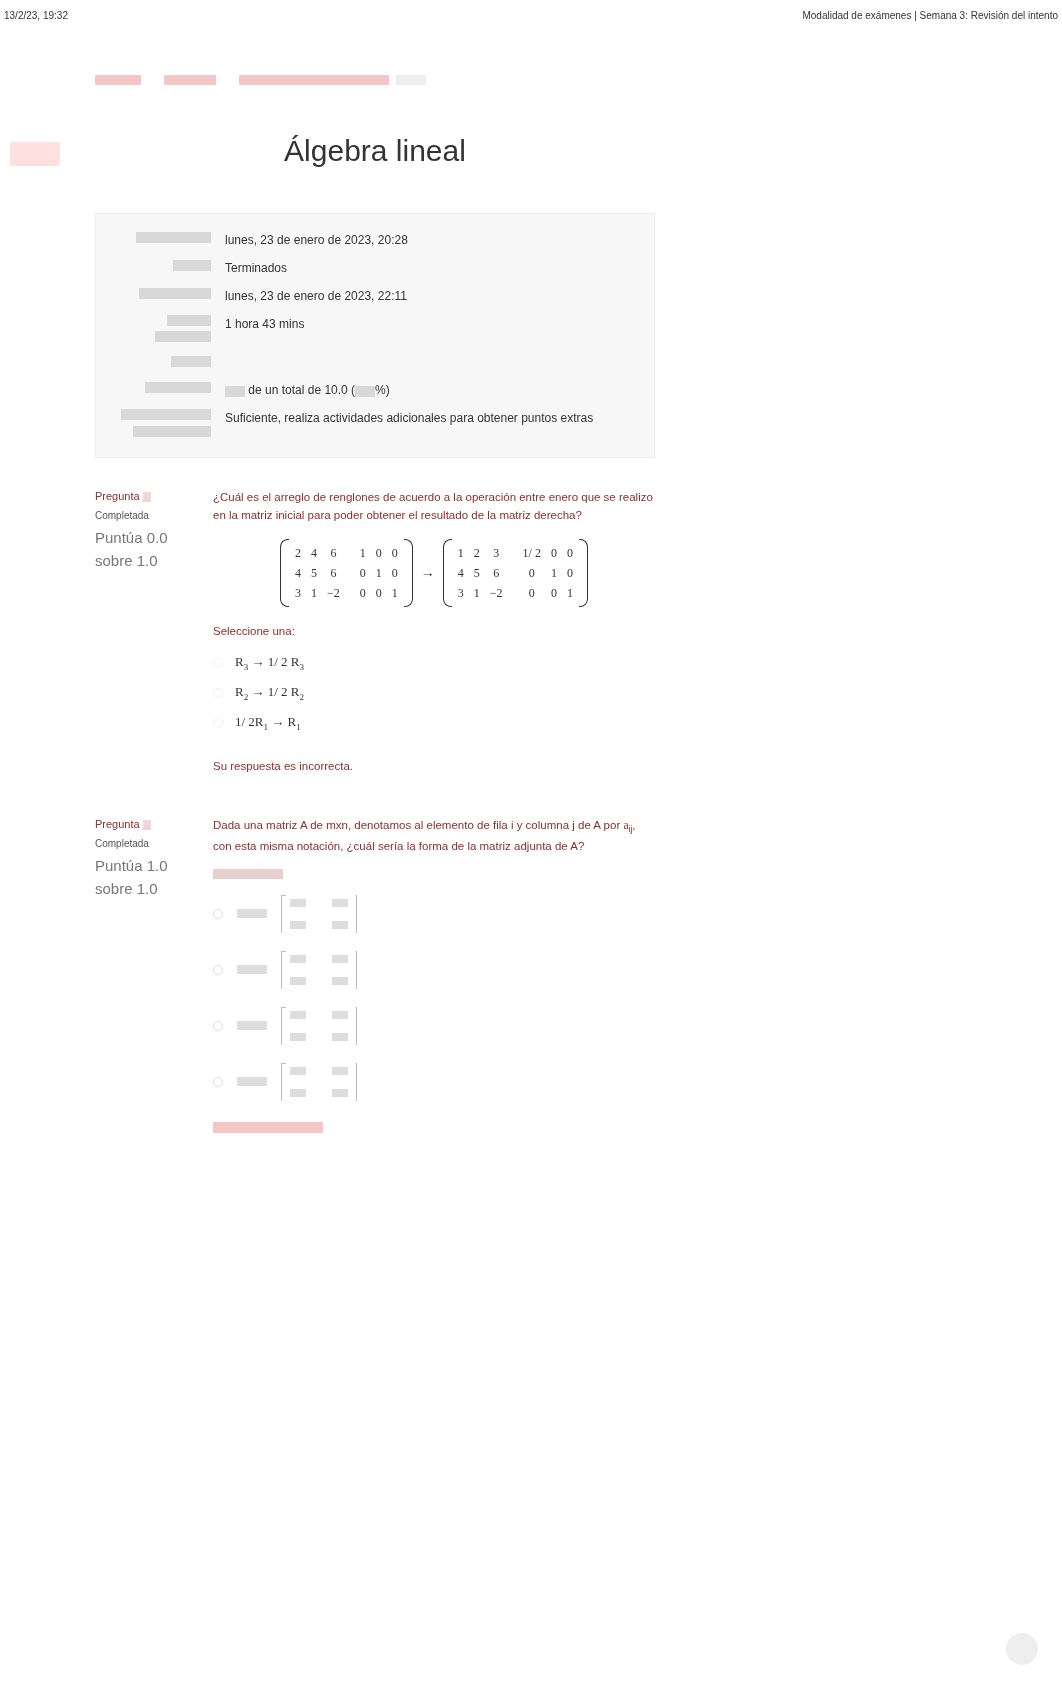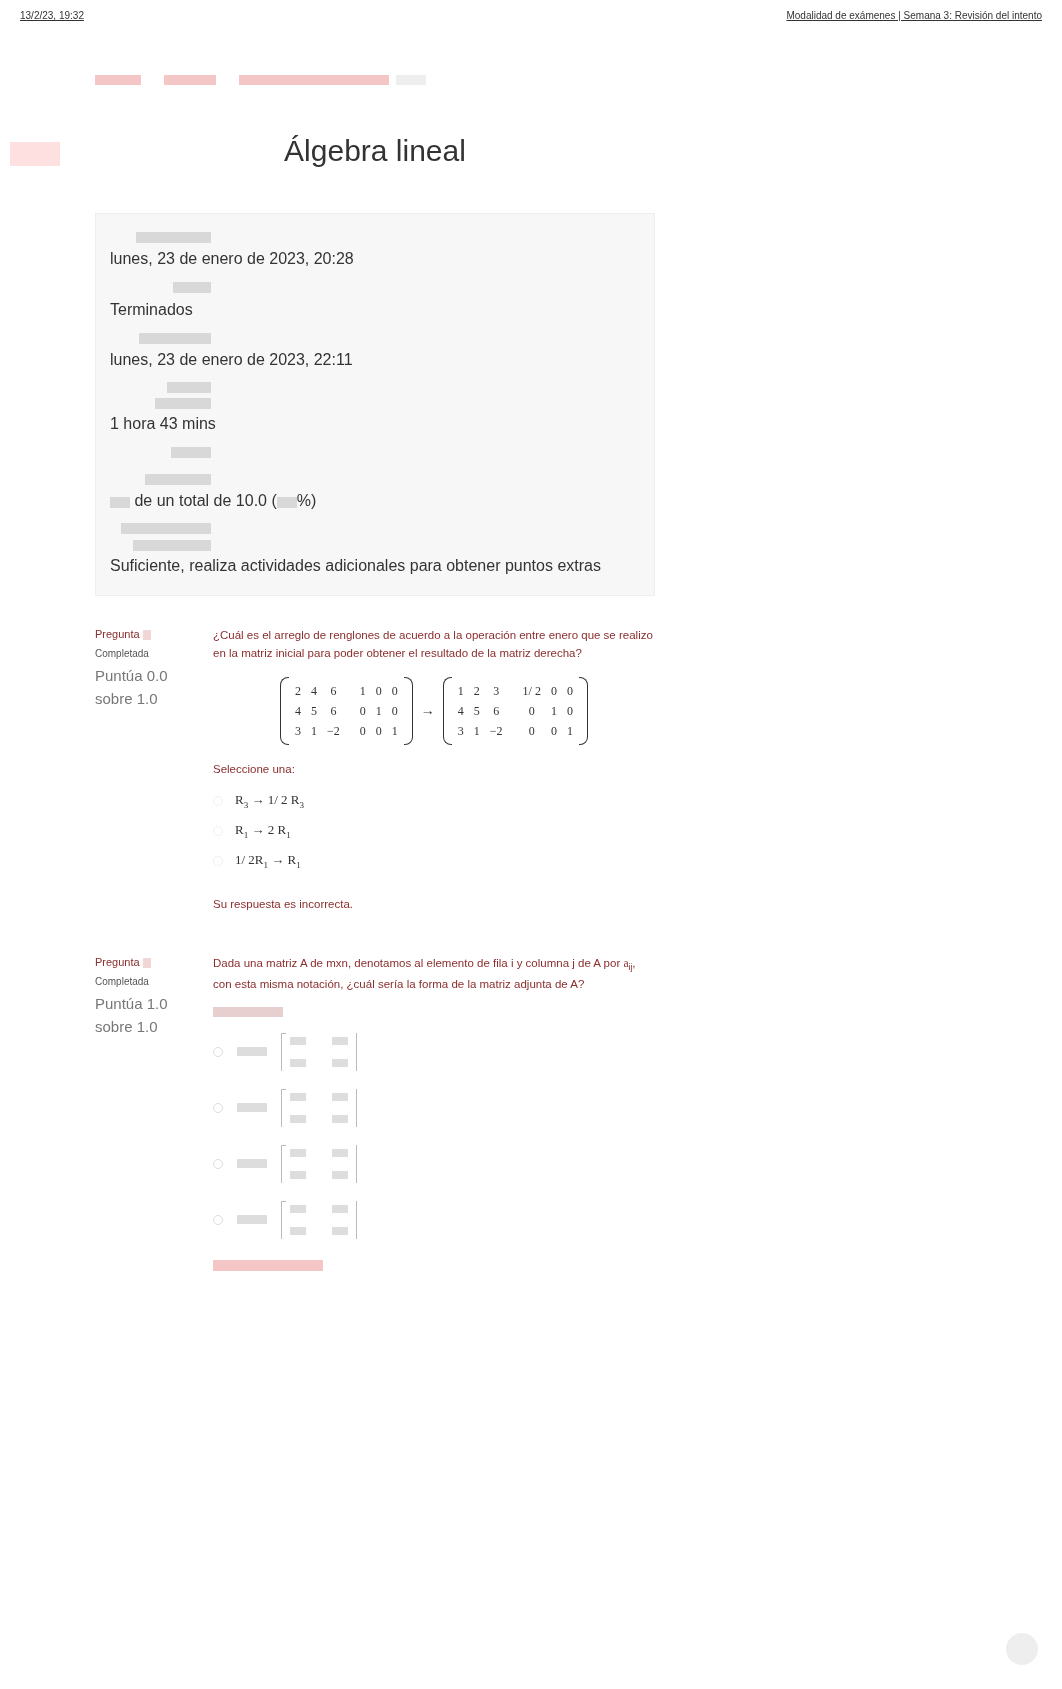--- a/index.html
+++ b/index.html
@@ -10,24 +10,23 @@
     body {
       font-family: "Helvetica Neue", Arial, sans-serif;
       background: #fff;
       color: #333;
       font-size: 13px;
       line-height: 1.5;
     }
     .page-header {
       display: flex;
       justify-content: space-between;
-      padding: 8px 20px;
+      padding: 8px 4px;
       font-size: 10px;
       color: #333;
-      text-decoration: underline;
     }
     .sidebar {
       position: fixed;
       left: 0;
       top: 60px;
       width: 80px;
       padding: 10px;
     }
     .sidebar-item {
       font-size: 10px;
@@ -69,22 +68,21 @@
     }
     .summary-table {
       background: #f7f7f7;
       border: 1px solid #eee;
       padding: 12px 0;
       margin-bottom: 30px;
     }
     .summary-row {
       display: flex;
       padding: 5px 14px;
-      font-size: 16px;
-      flex-direction: column;
+      font-size: 12px;
     }
     .summary-label {
       width: 115px;
       text-align: right;
       color: #888;
       padding-right: 14px;
       font-size: 11px;
     }
     .summary-label .redact {
       display: inline-block;
@@ -434,21 +432,21 @@
 
       <div class="select-label">Seleccione una:</div>
 
       <div class="options">
         <div class="option-row">
           <span class="radio-dot dim"></span>
           <span>R<span class="sub">3</span> → 1/ 2 R<span class="sub">3</span></span>
         </div>
         <div class="option-row">
           <span class="radio-dot dim"></span>
-          <span>R<span class="sub">1</span> → 2 R<span class="sub">1</span></span>
+          <span>R<span class="sub">2</span> → 1/ 2 R<span class="sub">2</span></span>
         </div>
         <div class="option-row">
           <span class="radio-dot dim"></span>
           <span>1/ 2R<span class="sub">1</span> → R<span class="sub">1</span></span>
         </div>
       </div>
 
       <div class="feedback-incorrect">Su respuesta es incorrecta.</div>
     </div>
   </div>

